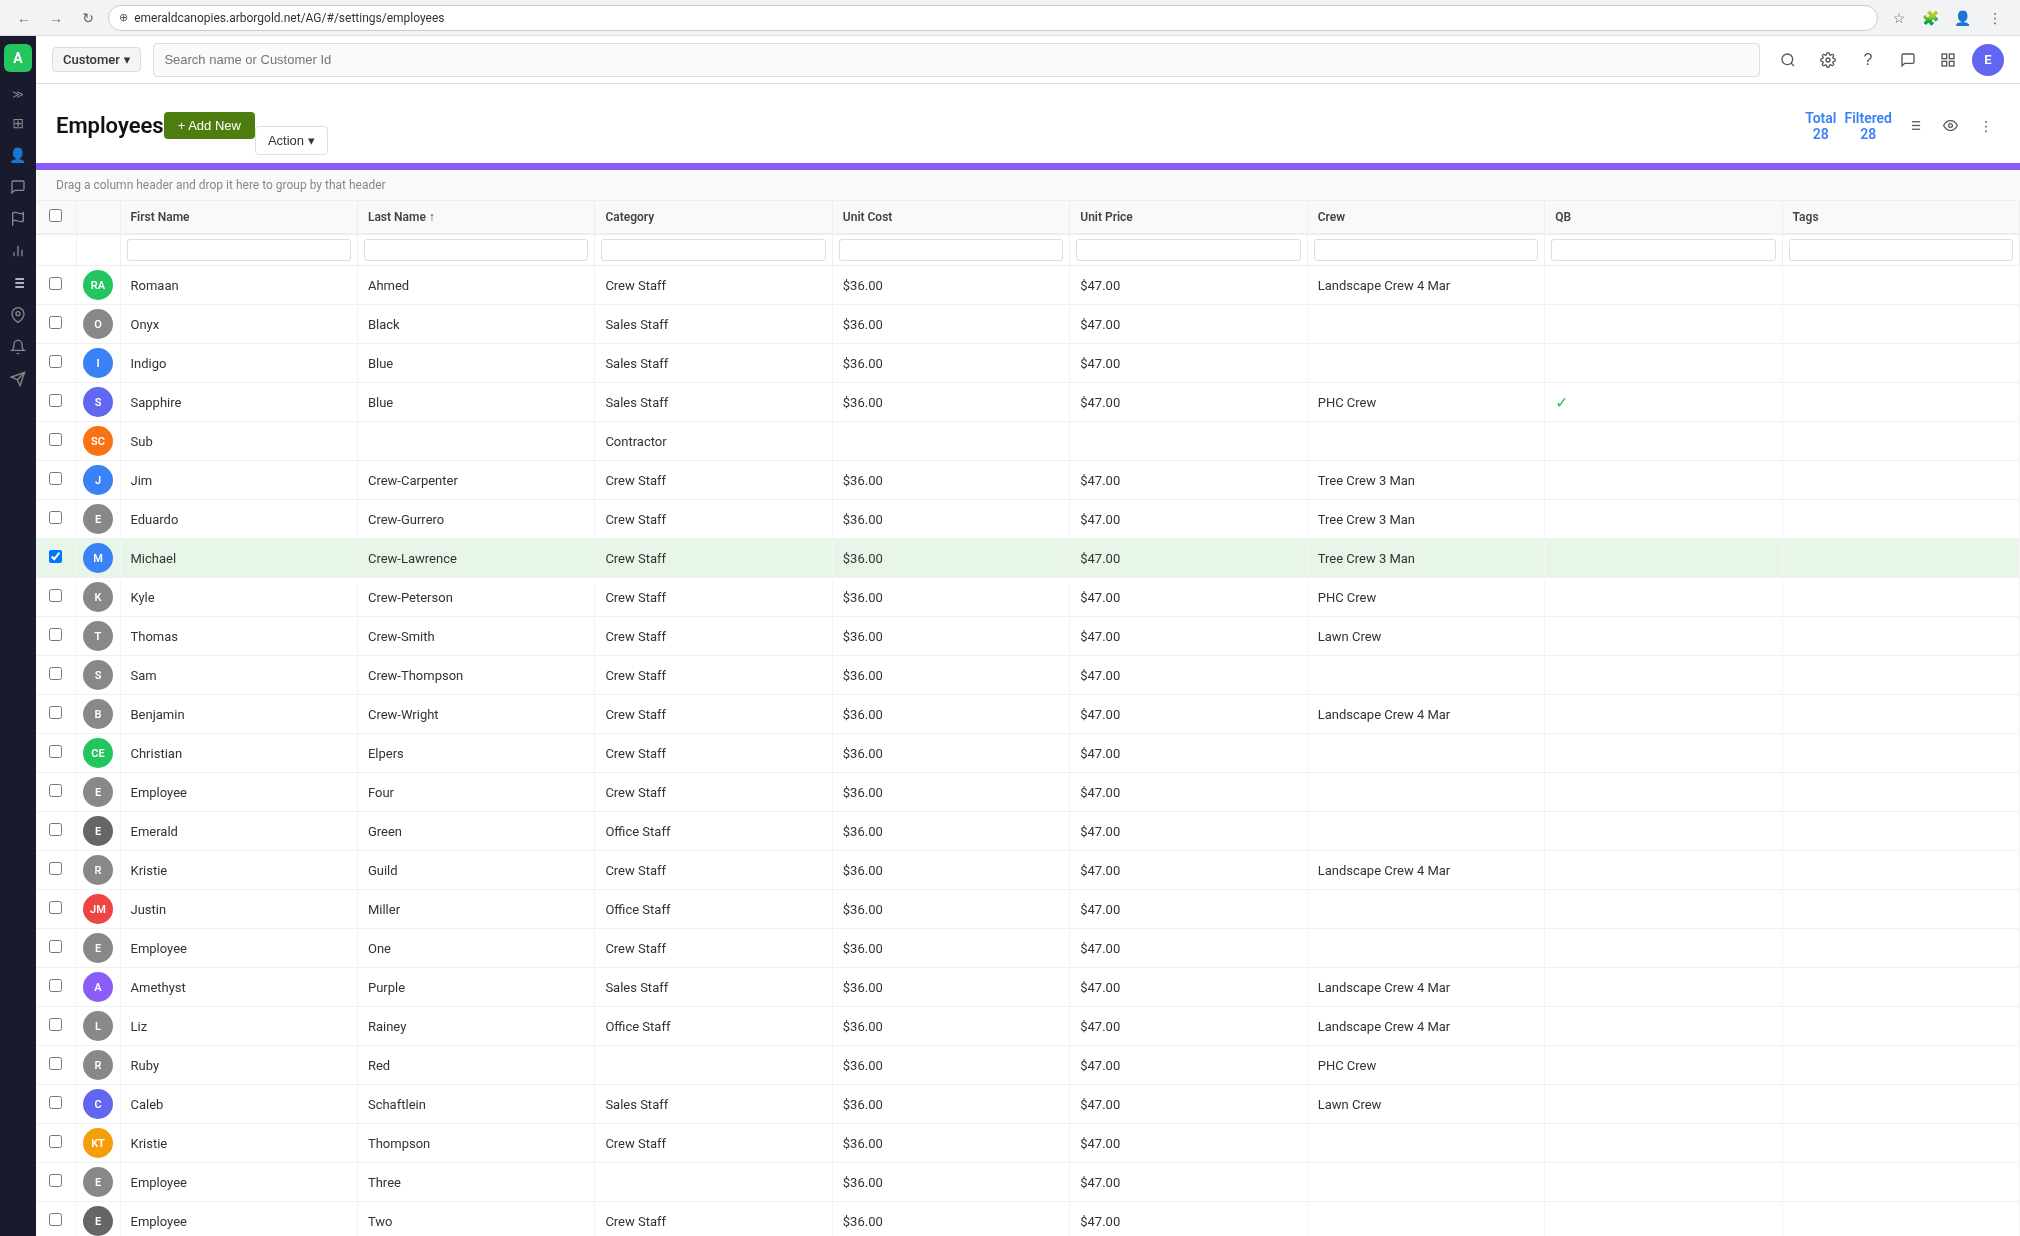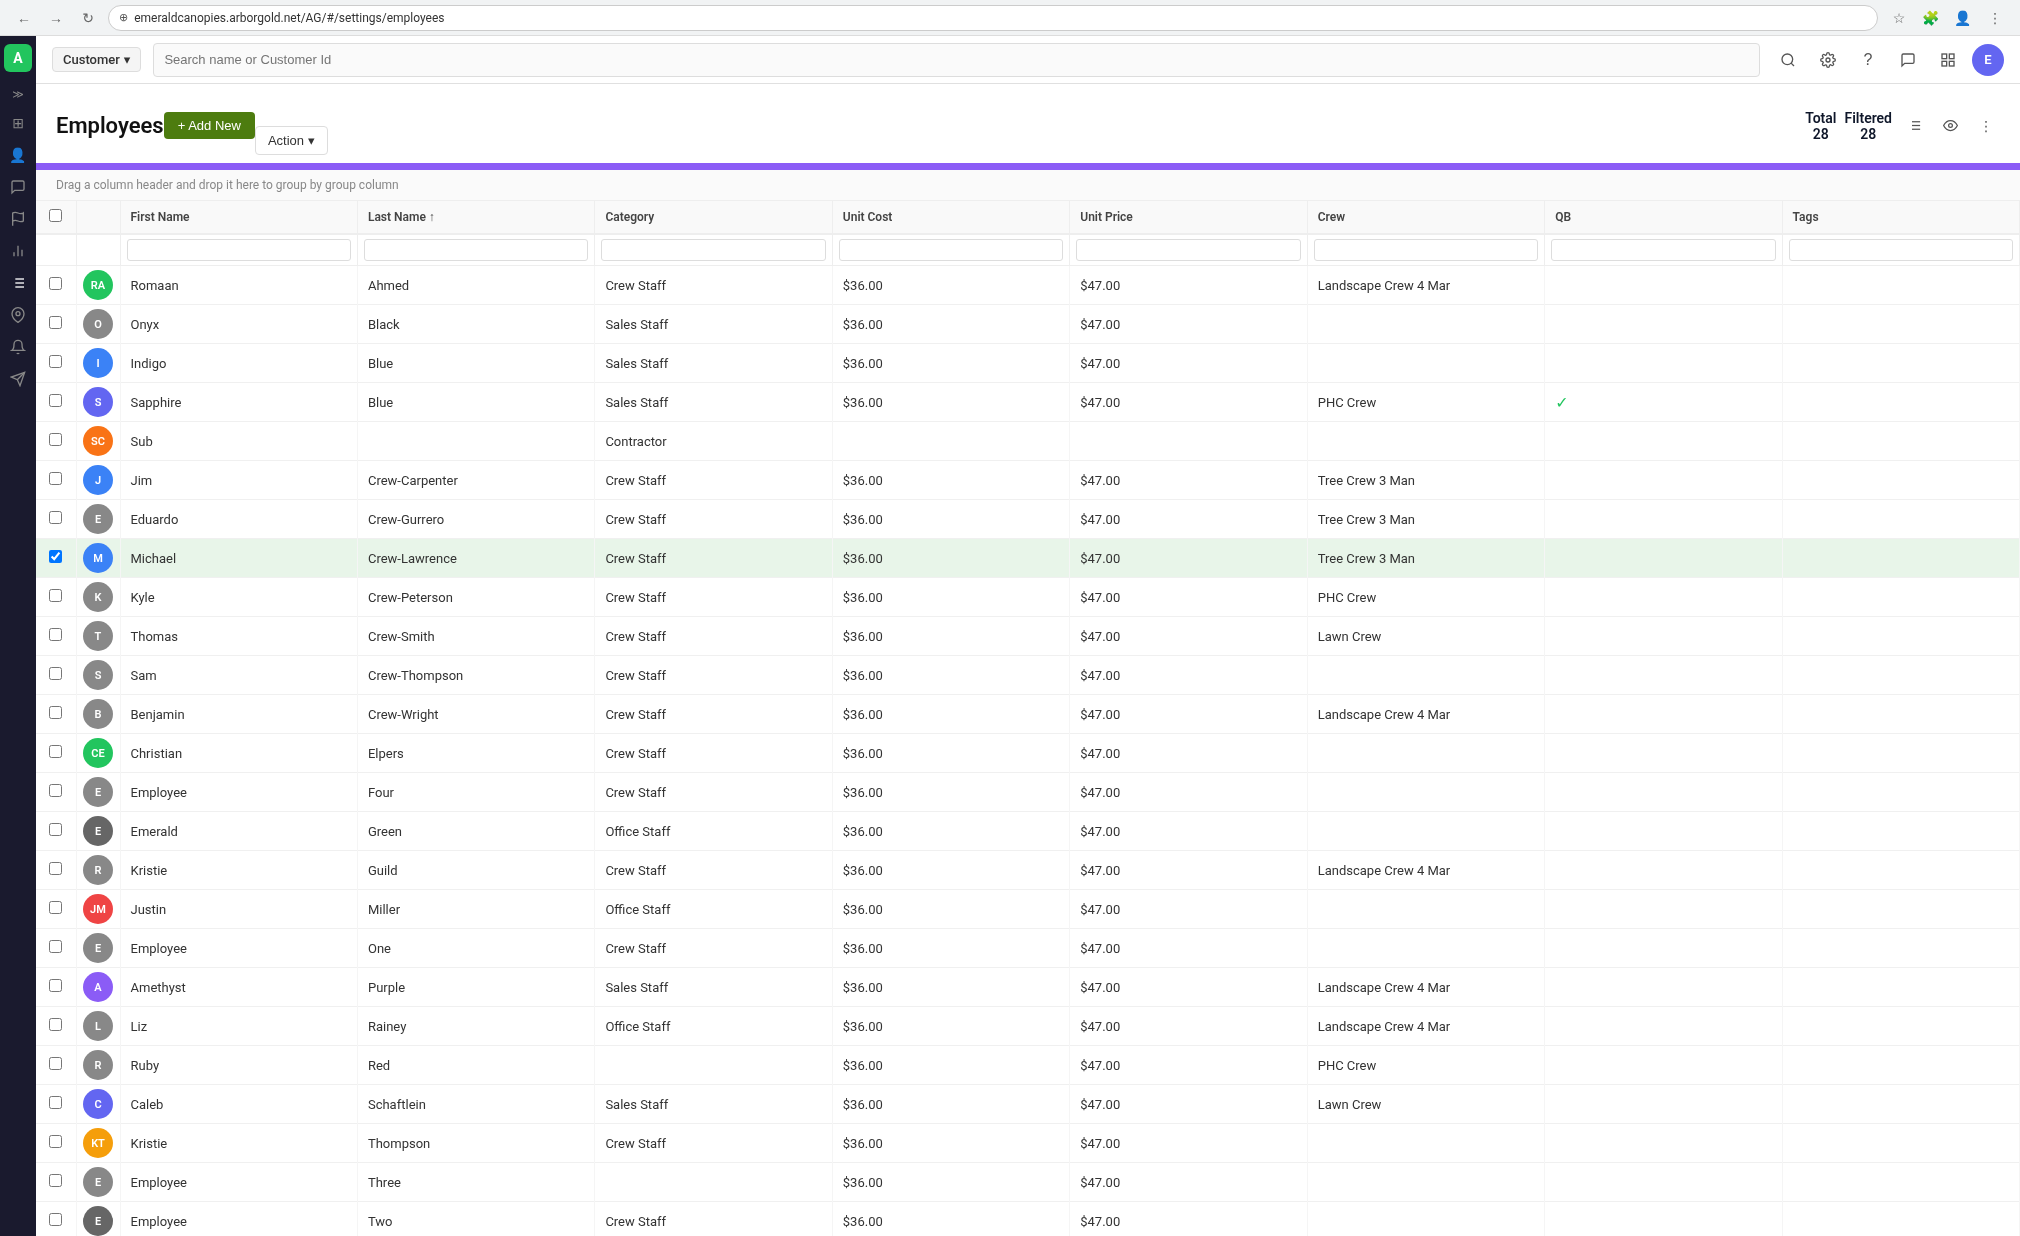--- a/index.html
+++ b/index.html
@@ -151,21 +151,21 @@
       border: 1px solid #ddd;
       border-radius: 4px;
       padding: 6px 12px;
       font-size: 13px;
       cursor: pointer;
       display: flex;
       align-items: center;
       gap: 4px;
     }
     .page-header-right { margin-left: auto; display: flex; align-items: center; gap: 8px; }
-    .total-badge { font-size: 12px; color: #0f172a; text-align: center; }
+    .total-badge { font-size: 12px; color: #3b82f6; text-align: center; }
     .total-badge span { display: block; font-weight: 600; font-size: 14px; }
     .header-icon-btn { width: 28px; height: 28px; background: none; border: none; cursor: pointer; color: #555; font-size: 14px; display: flex; align-items: center; justify-content: center; border-radius: 4px; }
 
     
     .drag-hint {
       padding: 8px 20px;
       font-size: 12px;
       color: #888;
       background: #fafafa;
       border-bottom: 1px solid #eee;
@@ -380,21 +380,21 @@
         <button class="header-icon-btn">
           <svg width="15" height="15" viewBox="0 0 24 24" fill="none" stroke="currentColor" stroke-width="2">
               <path d="M1 12s4-8 11-8 11 8 11 8-4 8-11 8-11-8-11-8z"></path>
               <circle cx="12" cy="12" r="3"></circle>
             </svg>
         </button>
         <button class="header-icon-btn">⋮</button>
       </div>
     </div>
 
-    <div class="drag-hint">Drag a column header and drop it here to group by group column</div>
+    <div class="drag-hint">Drag a column header and drop it here to group by that header</div>
 
     <div class="table-container">
       <table>
         <thead>
           <tr>
             <th class="check-col">
               <input type="checkbox" style="">
             </th>
             <th class="avatar-col"></th>
             <th>First Name</th>

